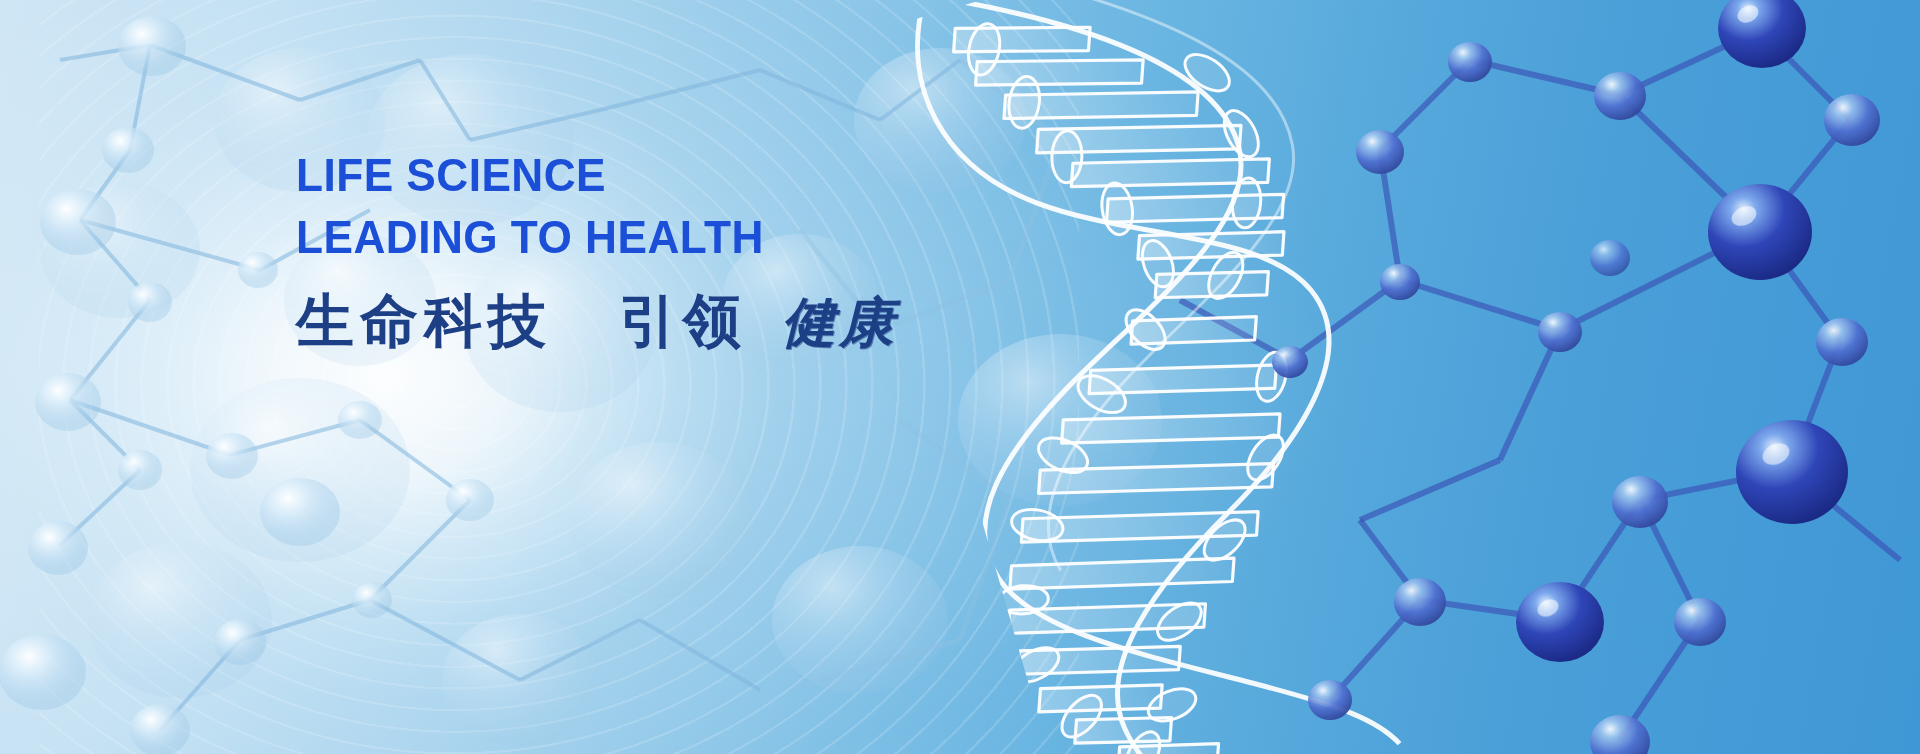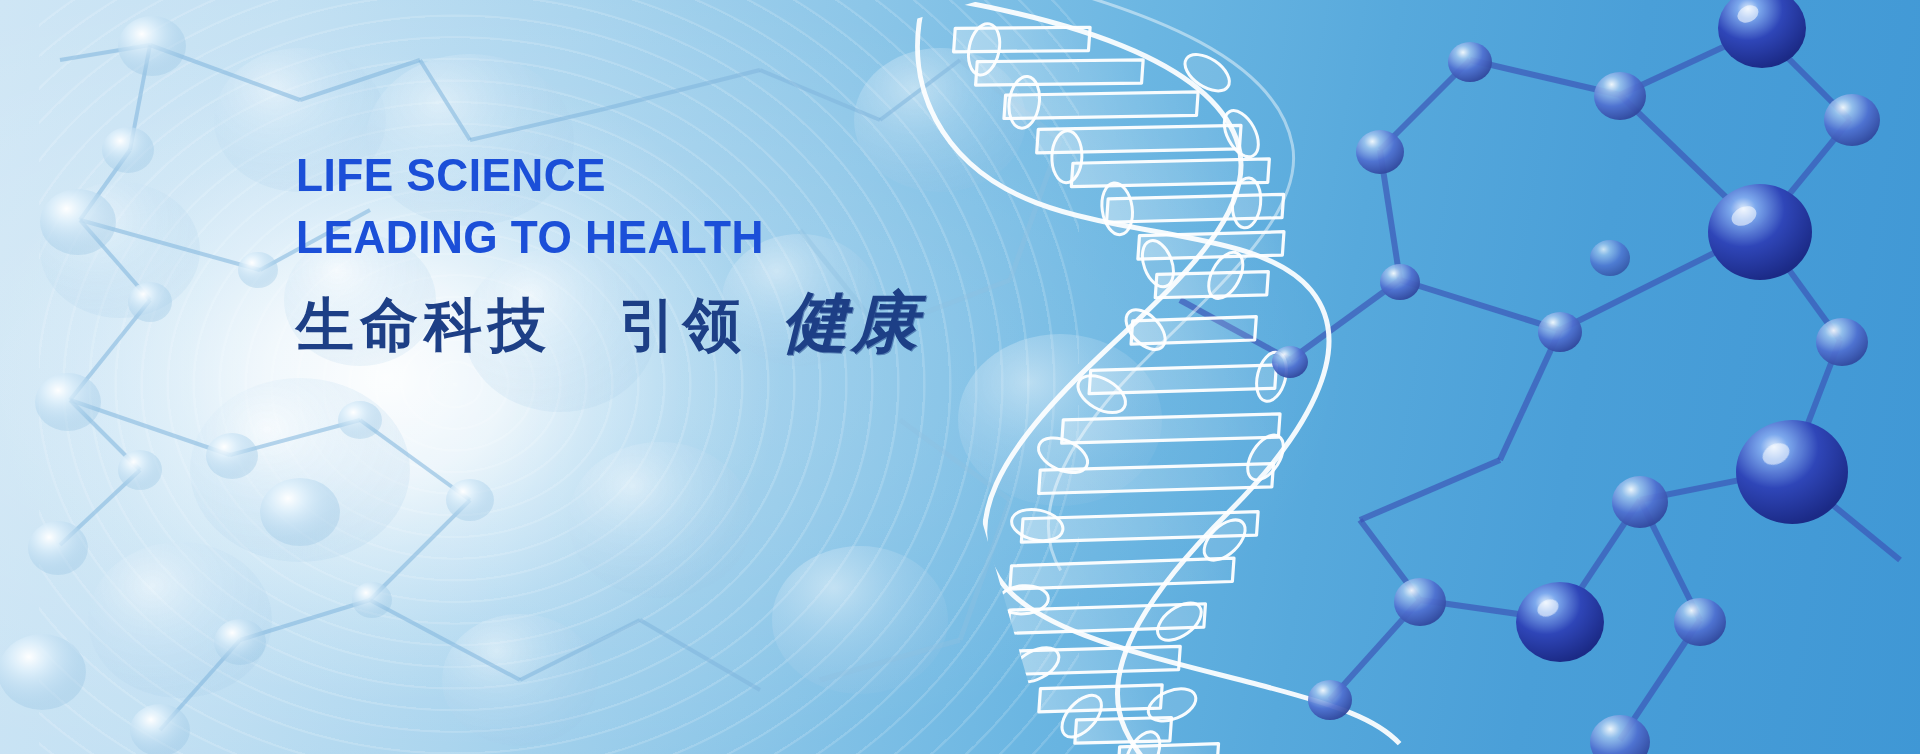--- a/index.html
+++ b/index.html
@@ -33,21 +33,21 @@
   .cn{
     margin-top:20px;white-space:nowrap;
     color:#1d3f86;
     font-family:"Liberation Serif","DejaVu Serif",serif;
     font-size:58px;line-height:72px;font-weight:600;letter-spacing:6px;
   }
   .cn .plain{font-family:"Liberation Serif","DejaVu Serif",serif;margin-top:37px;}
   .cn .gap{display:inline-block;width:26px;}
   .cn .brush{
     font-family:"DejaVu Serif","Liberation Serif",serif;
-    font-style:italic;font-weight:700;font-size:66px;letter-spacing:4px;
+    font-style:italic;font-weight:700;font-size:54px;letter-spacing:4px;
     color:#1d3f86;margin-left:14px;
     text-shadow:1px 1px 0 rgba(29,63,134,.55);
   }
 </style>
 </head>
 <body>
 
 <div id="banner">
 
   <div class="bg-base"></div>

